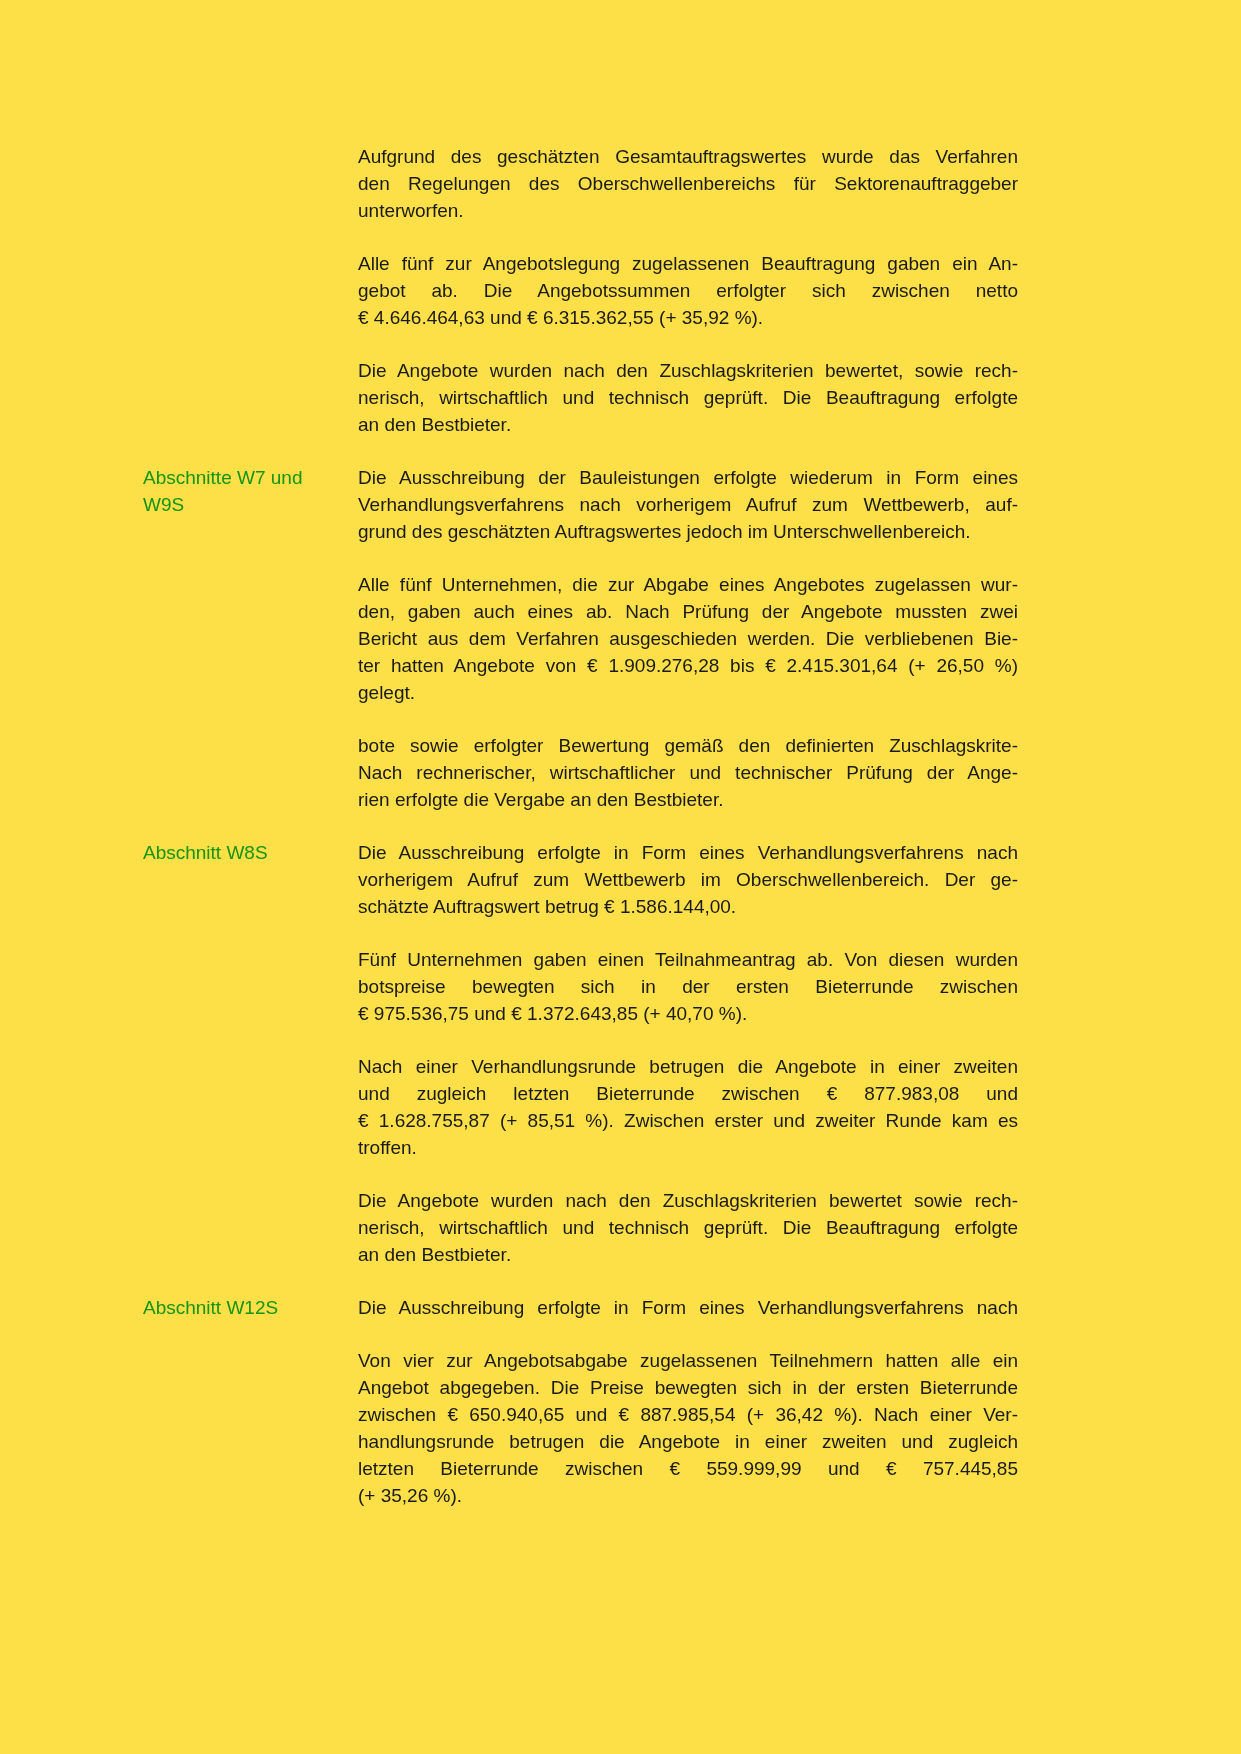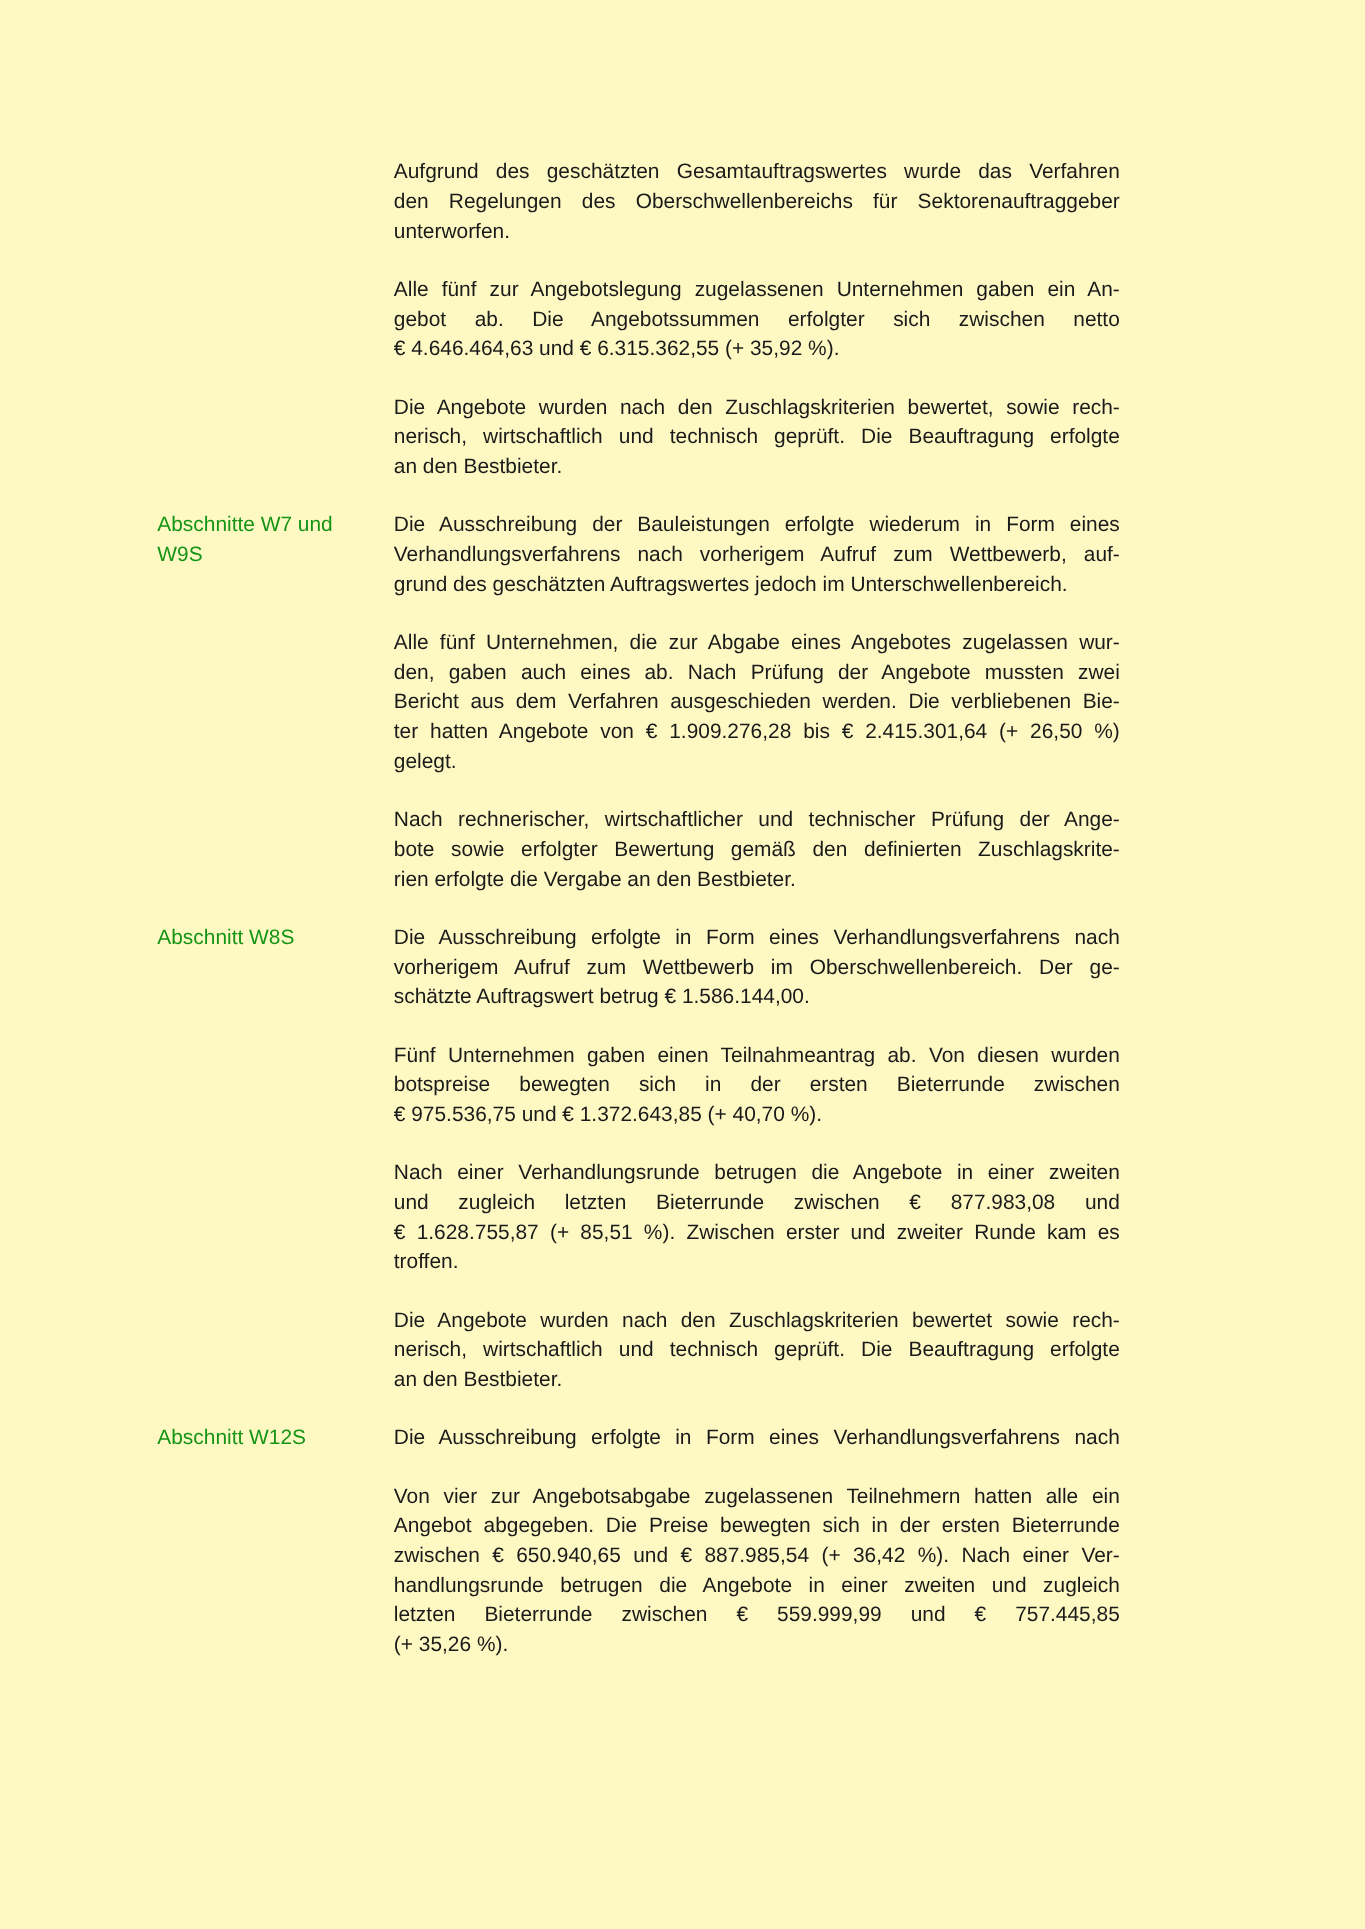--- a/index.html
+++ b/index.html
@@ -1,19 +1,19 @@
 <!DOCTYPE html>
 <html style="--label-color: #159415; --text-color: #1a1a1a;"><head>
 <meta charset="utf-8">
 <style>
   html,body { margin:0; padding:0; background:#ffffff; }
   .page {
     position:relative;
     width:1241px; height:1754px;
-    background:#fef9c3;
+    background:#fde047;
     overflow:hidden;
     font-family:"Liberation Sans","DejaVu Sans",sans-serif;
     color:var(--text-color,#1a1a1a);
   }
   .doc-body {
     position:absolute;
     left:143px; top:143px;
     width:875px;
   }
   .section-row { display:flex; align-items:flex-start; }
@@ -66,21 +66,21 @@
   <main class="doc-body">
       <div class="section-row">
         <div class="label-cell"></div>
         <div class="content-cell">
           <div class="para">
             <div class="line">Aufgrund des geschätzten Gesamtauftragswertes wurde das Verfahren</div>
             <div class="line">den Regelungen des Oberschwellenbereichs für Sektorenauftraggeber</div>
             <div class="line last">unterworfen.</div>
           </div>
           <div class="para">
-            <div class="line">Alle fünf zur Angebotslegung zugelassenen Unternehmen gaben ein An-</div>
+            <div class="line">Alle fünf zur Angebotslegung zugelassenen Beauftragung gaben ein An-</div>
             <div class="line">gebot ab. Die Angebotssummen erfolgter sich zwischen netto</div>
             <div class="line last">€ 4.646.464,63 und € 6.315.362,55 (+ 35,92 %).</div>
           </div>
           <div class="para">
             <div class="line">Die Angebote wurden nach den Zuschlagskriterien bewertet, sowie rech-</div>
             <div class="line">nerisch, wirtschaftlich und technisch geprüft. Die Beauftragung erfolgte</div>
             <div class="line last">an den Bestbieter.</div>
           </div>
         </div>
       </div>
@@ -93,22 +93,22 @@
             <div class="line last">grund des geschätzten Auftragswertes jedoch im Unterschwellenbereich.</div>
           </div>
           <div class="para">
             <div class="line">Alle fünf Unternehmen, die zur Abgabe eines Angebotes zugelassen wur-</div>
             <div class="line">den, gaben auch eines ab. Nach Prüfung der Angebote mussten zwei</div>
             <div class="line">Bericht aus dem Verfahren ausgeschieden werden. Die verbliebenen Bie-</div>
             <div class="line">ter hatten Angebote von € 1.909.276,28 bis € 2.415.301,64 (+ 26,50 %)</div>
             <div class="line last">gelegt.</div>
           </div>
           <div class="para">
+            <div class="line">bote sowie erfolgter Bewertung gemäß den definierten Zuschlagskrite-</div>
             <div class="line">Nach rechnerischer, wirtschaftlicher und technischer Prüfung der Ange-</div>
-            <div class="line">bote sowie erfolgter Bewertung gemäß den definierten Zuschlagskrite-</div>
             <div class="line last">rien erfolgte die Vergabe an den Bestbieter.</div>
           </div>
         </div>
       </div>
       <div class="section-row">
         <div class="label-cell">Abschnitt W8S</div>
         <div class="content-cell">
           <div class="para">
             <div class="line">Die Ausschreibung erfolgte in Form eines Verhandlungsverfahrens nach</div>
             <div class="line">vorherigem Aufruf zum Wettbewerb im Oberschwellenbereich. Der ge-</div>

